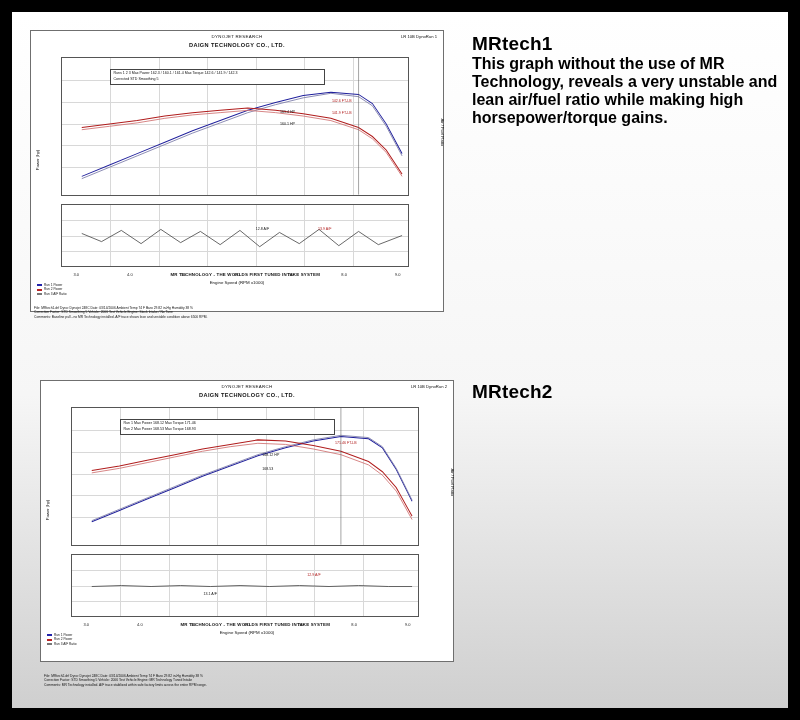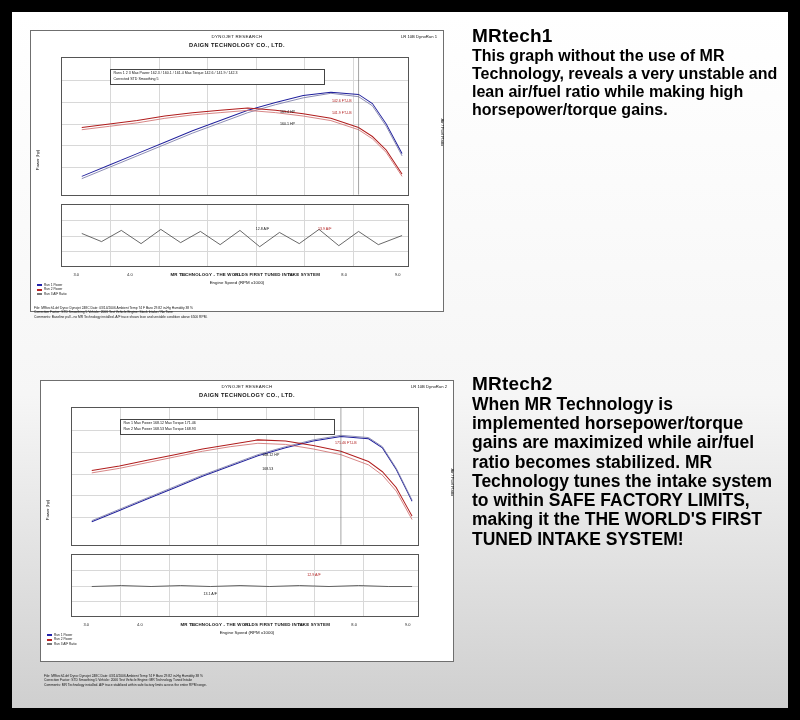--- a/index.html
+++ b/index.html
@@ -36,21 +36,21 @@
 
   .graph-col {
     position: relative;
     width: 450px;
     height: 100%;
   }
   .text-col {
     position: relative;
     width: 326px;
     height: 100%;
-    padding: 14px 8px 0 10px;
+    padding: 22px 8px 0 10px;
     box-sizing: border-box;
   }
 
   .txt-title {
     font-size: 19px;
     font-weight: 700;
     color: #000;
     letter-spacing: 0.2px;
     line-height: 1.05;
   }
@@ -383,18 +383,17 @@
 
         <div class="footer-note" style="left:32px; bottom:20px; width:410px;">
           <div>File: MRtech2.drf   Dyno: Dynojet 248C   Date: 03/14/2006   Ambient Temp 74 F   Baro 29.82 in-Hg   Humidity 38 %</div>
           <div>Correction Factor: STD   Smoothing 5   Vehicle: 2006 Test Vehicle   Engine: MR Technology Tuned Intake</div>
           <div>Comments: MR Technology installed. A/F trace stabilized within safe factory limits across the entire RPM range.</div>
         </div>
       </div>
 
       <div class="text-col">
         <div class="txt-title">MRtech2</div>
-        <div class="txt-body txt-body-2">When MR Technology is implemented horsepower/torque gains are maximized while air/fuel ratio becomes stabilized. MR Technology tunes the intake system to within SAFE FACTORY LIMITS, making it the THE WORLD'S FIRST TUNED INTAKE SYSTEM!</div>
       </div>
     </div>
 
   </div>
 </div>
 
 </body></html>

